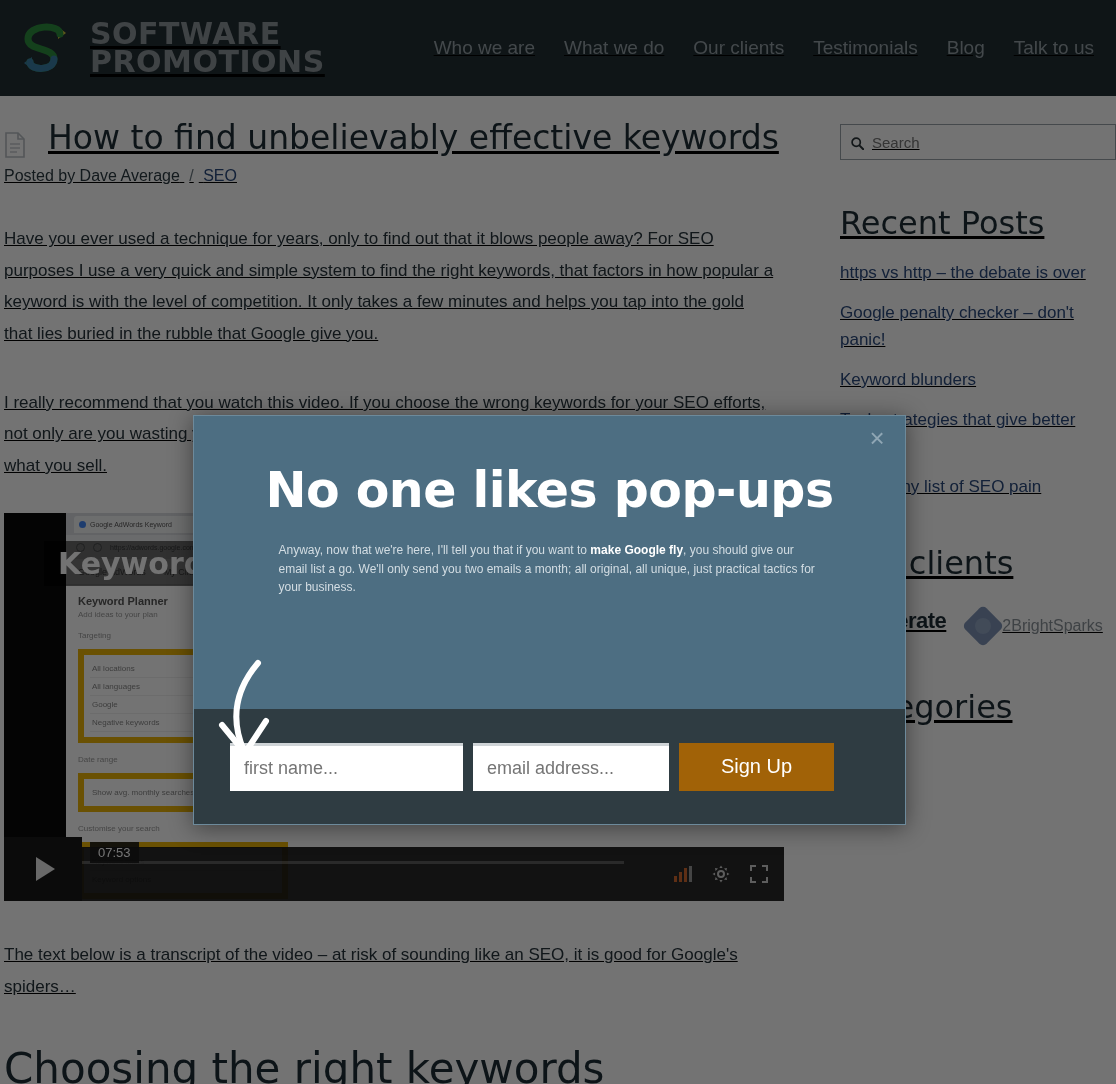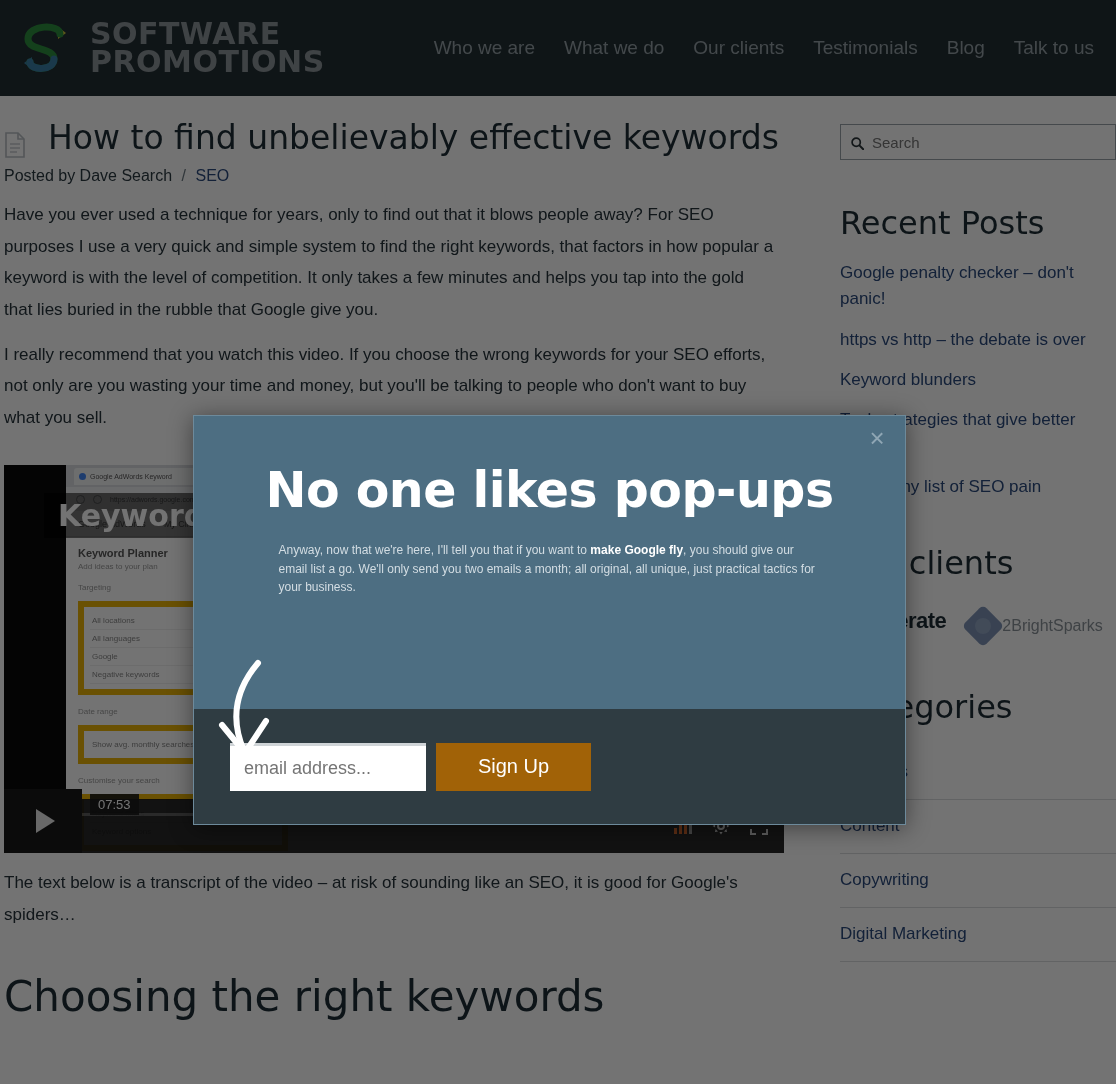--- a/index.html
+++ b/index.html
@@ -2,21 +2,21 @@
 <html><head>
 <meta charset="utf-8">
 <style>
   * { box-sizing: border-box; margin: 0; padding: 0; }
   html, body {
     width: 1116px; height: 1084px;
     overflow: hidden;
     font-family: "Liberation Sans", sans-serif;
     background: #ffffff;
   }
-  .page { position: relative; width: 1116px; height: 1084px; }
+  .page { position: relative; width: 1116px; height: 1084px; text-decoration: underline; }
 
   
   .dim-overlay {
     position: absolute; inset: 0;
     background: rgba(0,0,0,0.55);
     z-index: 50;
   }
 
   
   .site-header {
@@ -69,21 +69,21 @@
     line-height: 1.22;
   }
   .post-meta {
     margin-top: 9px;
     font-size: 16px; color: #2c3a42;
   }
   .post-meta .sep { color: #6b7880; margin: 0 5px; }
   .post-meta a { color: #2b4a7d; text-decoration: none; }
 
   .post-p {
-    margin-top: 14px;
+    margin-top: 38px;
     font-size: 17px;
     line-height: 1.85;
     color: #26333b;
     max-width: 772px;
   }
 
   
   .video-box {
     position: relative;
     margin-top: 32px;
@@ -330,21 +330,21 @@
         <span class="doc-icon">
           <svg width="22" height="26" viewBox="0 0 22 26">
             <path d="M2 1 h12 l6 6 v18 h-18 z" fill="#fff" stroke="#b9bfc3" stroke-width="1.6"></path>
             <path d="M14 1 v6 h6" fill="none" stroke="#b9bfc3" stroke-width="1.6"></path>
             <path d="M6 12 h10 M6 16 h10 M6 20 h7" stroke="#c6ccd0" stroke-width="1.4"></path>
           </svg>
         </span>
         <h1 class="post-title">How to find unbelievably effective keywords</h1>
       </div>
       <div class="post-meta">
-        <span>Posted by Dave Search</span>
+        <span>Posted by Dave Average</span>
         <span class="sep">/</span>
         <a href="#">SEO</a>
       </div>
 
       <p class="post-p">Have you ever used a technique for years, only to find out that it blows people away? For SEO purposes I use a very quick and simple system to find the right keywords, that factors in how popular a keyword is with the level of competition. It only takes a few minutes and helps you tap into the gold that lies buried  in the rubble that Google give you.</p>
       <p class="post-p">I really recommend that you watch this video. If you choose the wrong keywords for your SEO efforts, not only are you wasting your time and money, but you'll be talking to people who don't want to buy what you sell.</p>
 
       <div class="video-box">
         <div class="vid-shot">
           <div class="vid-browserbar">
@@ -464,64 +464,59 @@
           <svg width="13" height="13" viewBox="0 0 13 13">
             <circle cx="5.2" cy="5.2" r="4.1" fill="none" stroke="#2a3439" stroke-width="1.7"></circle>
             <path d="M8.4 8.4 L12.2 12.2" stroke="#2a3439" stroke-width="2" stroke-linecap="round"></path>
           </svg>
         </span>
         <input class="search-input" type="text" placeholder="Search" style="">
       </div>
 
       <h3 class="sb-heading">Recent Posts</h3>
       <div class="sb-list">
+        <a href="#">https vs http – the debate is over</a>
         <a href="#">Google penalty checker – don't panic!</a>
-        <a href="#">https vs http – the debate is over</a>
         <a href="#">Keyword blunders</a>
         <a href="#">Tools strategies that give better results</a>
         <a href="#">Pain in my list of SEO pain</a>
       </div>
 
       <h3 class="sb-heading">Our clients</h3>
       <div class="clients-logos">
         <span class="logo-accel">
           <span class="nm">Accelerate</span>
           <span class="sub">River</span>
         </span>
         <span class="logo-2bs">
           <span class="dia"></span>
           <span class="txt">2BrightSparks</span>
         </span>
       </div>
 
       <h3 class="sb-heading">Categories</h3>
-      <div class="cat-list">
-        <a href="#">Analytics</a>
-        <a href="#">Content</a>
-        <a href="#">Copywriting</a>
-        <a href="#">Digital Marketing</a>
-      </div>
     </div>
   </div>
 
   <div class="dim-overlay"></div>
 
   <div class="popup">
     <div class="popup-top">
       <div class="popup-close">×</div>
       <div class="popup-h1">No one likes pop-ups</div>
       <div class="popup-body">
         <span>Anyway, now that we're here, I'll tell you that if you want to </span><b>make Google fly</b><span>, you should give our email list a go. We'll only send you two emails a month; all original, all unique, just practical tactics for your business.</span>
       </div>
       <div class="popup-arrow">
         <svg width="70" height="110" viewBox="0 0 70 110">
           <path d="M44 4 C22 30, 16 60, 30 92" fill="none" stroke="#ffffff" stroke-width="6" stroke-linecap="round"></path>
           <path d="M8 66 L31 94 L52 62" fill="none" stroke="#ffffff" stroke-width="6" stroke-linecap="round" stroke-linejoin="round"></path>
         </svg>
       </div>
     </div>
     <div class="popup-bottom">
+      <input class="pp-input pp-first" type="text" placeholder="first name..." style="">
       <input class="pp-input pp-email" type="text" placeholder="email address..." style="">
       <button class="pp-submit">Sign Up</button>
     </div>
   </div>
 
 </div>
 
 </body></html>

